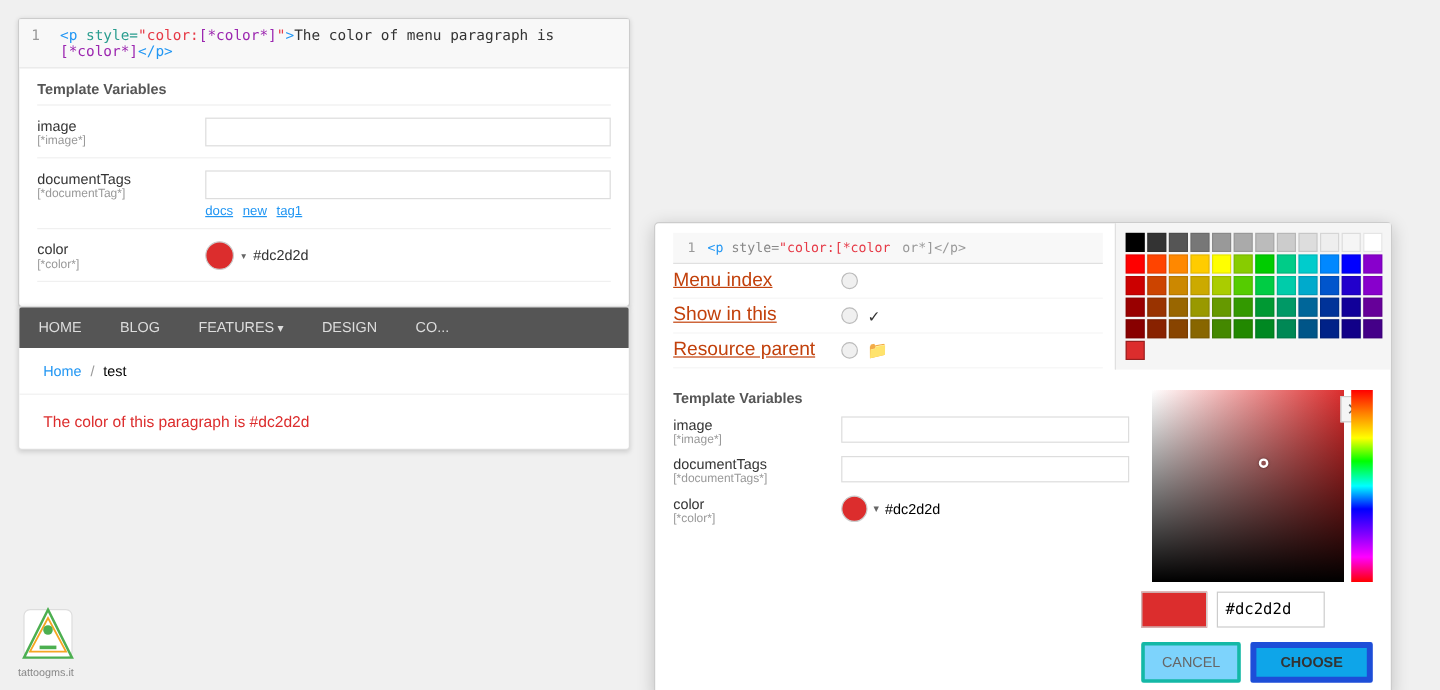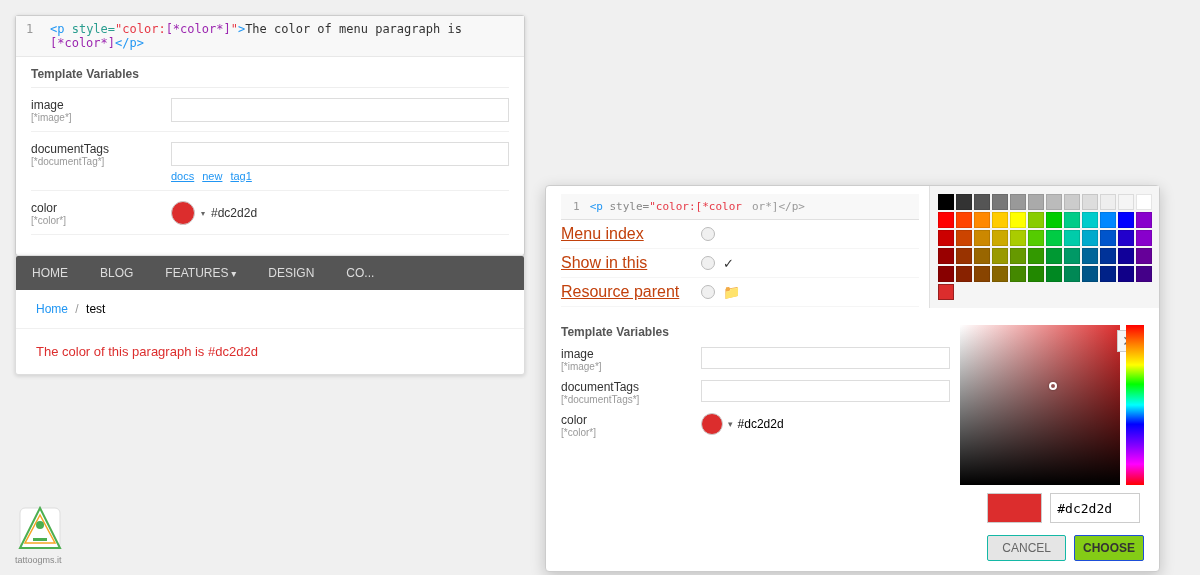--- a/index.html
+++ b/index.html
@@ -365,31 +365,31 @@
       font-family: monospace;
     }
     .cp-action-row {
       display: flex;
       gap: 8px;
       justify-content: flex-end;
       margin-top: 4px;
     }
     .cp-btn-cancel {
       padding: 5px 14px;
-      background: #e5e5e5;
-      border: 1px solid #14b8a6;
+      background: #7dd3fc;
+      border: 3px solid #14b8a6;
       font-size: 12px;
       color: #666;
       cursor: pointer;
       border-radius: 2px;
     }
     .cp-btn-choose {
-      padding: 5px 8px;
-      background: #84cc16;
-      border: 1px solid #1d4ed8;
+      padding: 5px 20px;
+      background: #0ea5e9;
+      border: 5px solid #1d4ed8;
       font-size: 12px;
       font-weight: bold;
       color: #333;
       cursor: pointer;
       border-radius: 2px;
     }
 
     
     .bottom-logo {
       position: absolute;

